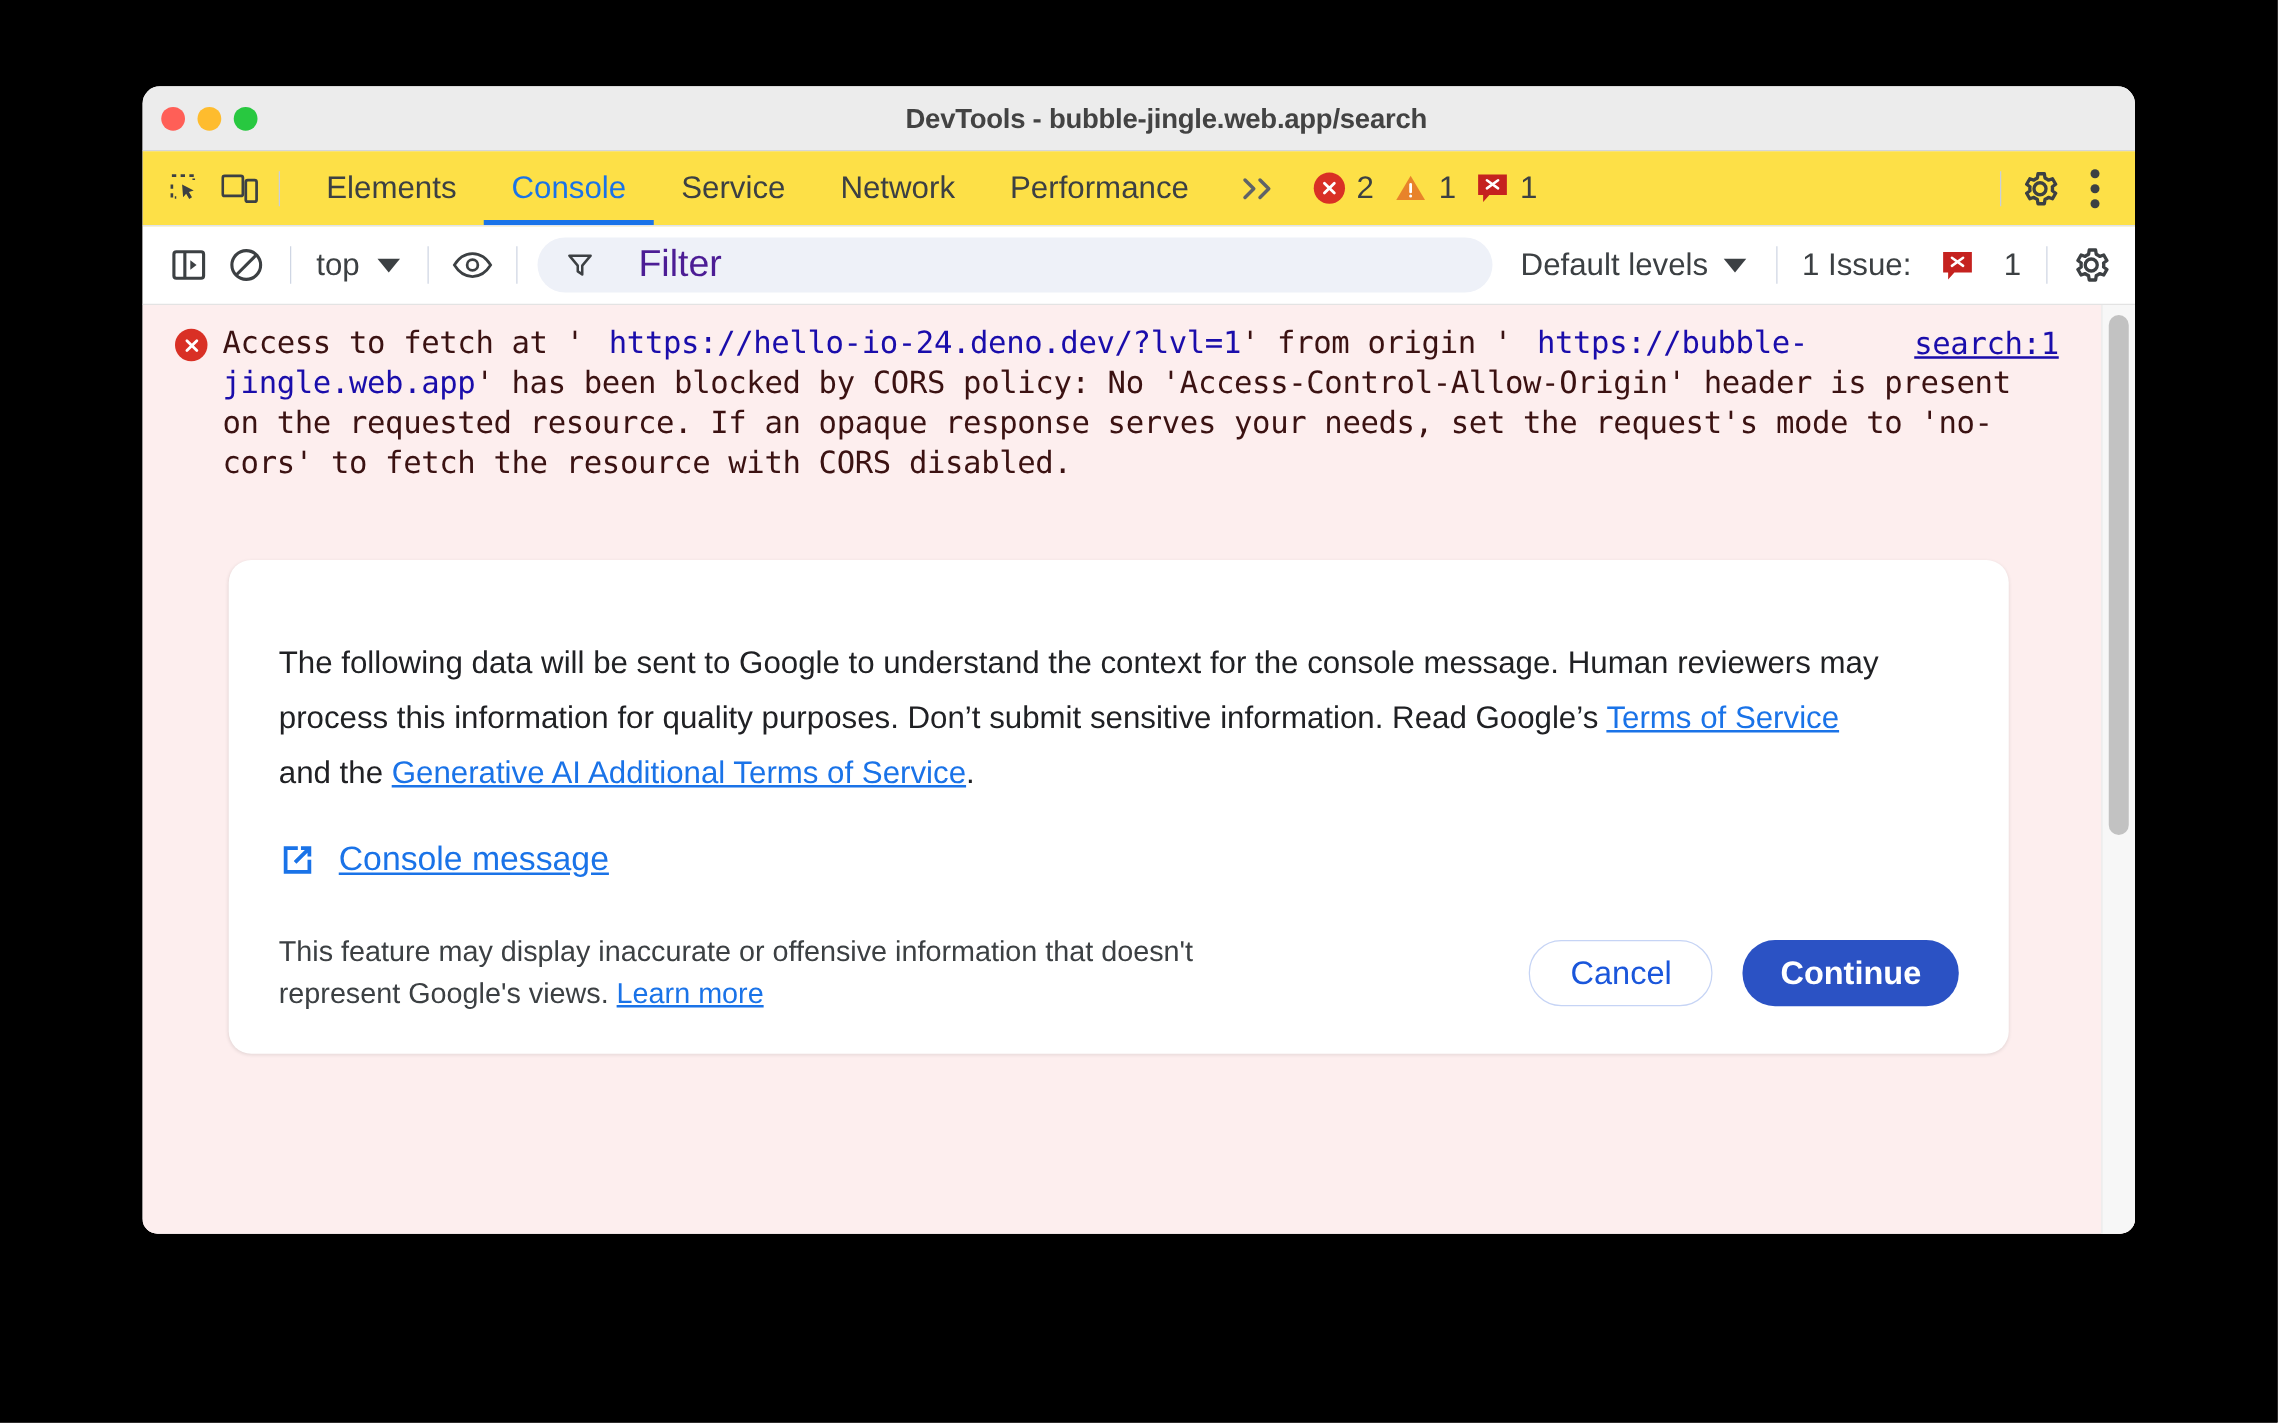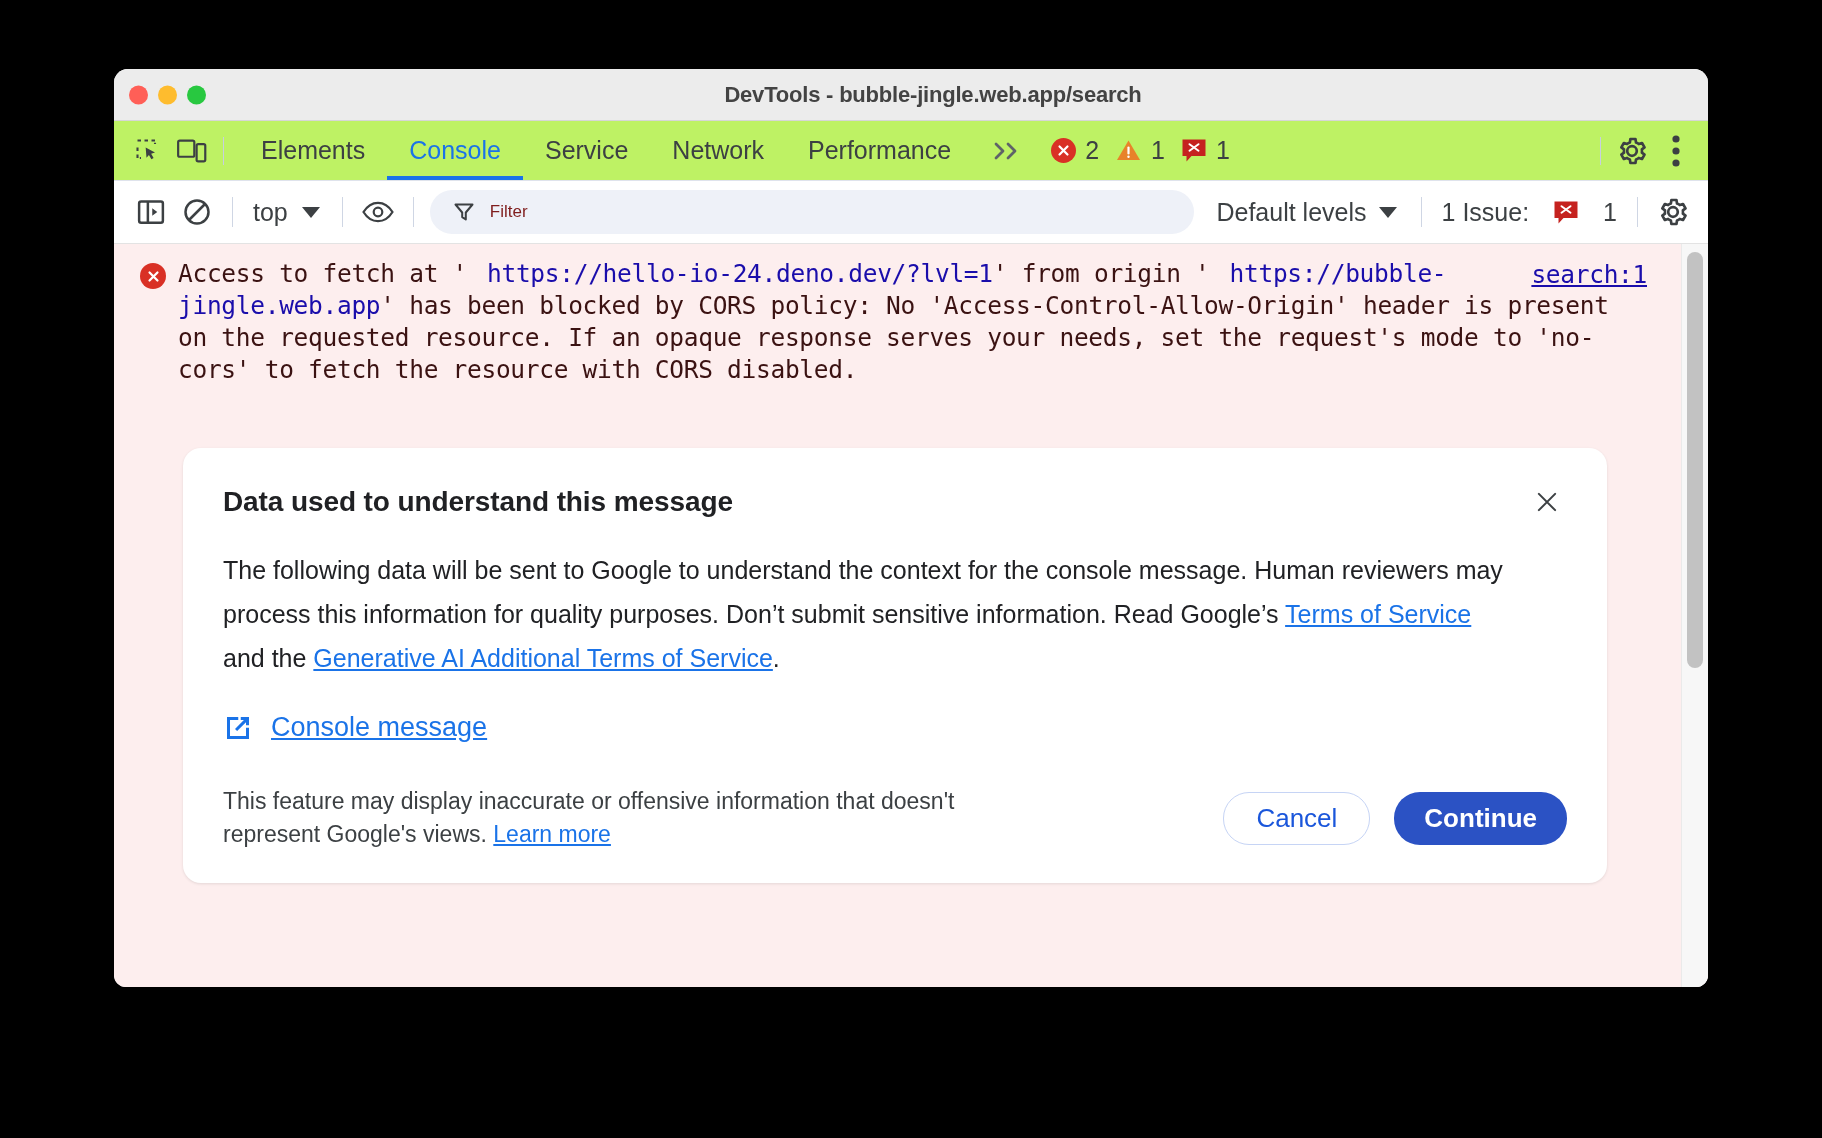--- a/index.html
+++ b/index.html
@@ -67,21 +67,21 @@
     font-size: 22px;
     font-weight: bold;
     color: #434343;
     letter-spacing: -0.2px;
   }
 
   
   .tabbar {
     position: relative;
     height: 59px;
-    background: #bef264;
+    background: #fde047;
     display: flex;
     align-items: center;
     padding: 0 0 0 12px;
     border-bottom: 1px solid #dfe3ec;
   }
   .tb-icon-btn {
     width: 44px;
     height: 44px;
     display: flex;
     align-items: center;
@@ -204,22 +204,23 @@
     background: #eef1f8;
     border-radius: 22px;
     display: flex;
     align-items: center;
     gap: 14px;
     padding: 0 22px;
     margin: 0 10px 0 4px;
     min-width: 100px;
   }
   .filter-placeholder {
-    font-size: 17px;
-    color: #7f1d1d;
+    font-size: 30px;
+    color: #4c1d95;
+    margin-left: 21px;
   }
   .levels {
     display: flex;
     align-items: center;
     gap: 12px;
     font-size: 25px;
     color: #3c4043;
     padding: 0 12px;
     white-space: nowrap;
   }
@@ -562,28 +563,20 @@
           <svg width="15" height="15" viewBox="0 0 14 14">
             <path d="M3.3 3.3l7.4 7.4M10.7 3.3l-7.4 7.4" stroke="#ffffff" stroke-width="2.1" stroke-linecap="round"></path>
           </svg>
         </span>
         <div class="msg-text"><span>Access to fetch at '</span><span class="msg-link">https://hello-io-24.deno.dev/?lvl=1</span><span>' from origin '</span><span class="msg-link">https://bubble-jingle.web.app</span><span>' has been blocked by CORS policy: No 'Access-Control-Allow-Origin' header is present on the requested resource. If an opaque response serves your needs, set the request's mode to 'no-cors' to fetch the resource with CORS disabled.</span></div>
         <a class="source-link">search:1</a>
       </div>
 
       <div class="card">
 
-        <div class="card-head">
-          <div class="card-title">Data used to understand this message</div>
-          <div class="card-close">
-            <svg width="26" height="26" viewBox="0 0 24 24">
-              <path d="M4.5 4.5l15 15M19.5 4.5l-15 15" stroke="#3c4043" stroke-width="1.9" stroke-linecap="round"></path>
-            </svg>
-          </div>
-        </div>
 
         <div class="card-para"><span>The following data will be sent to Google to understand the context for the console message. Human reviewers may process this information for quality purposes. Don’t submit sensitive information. Read Google’s </span><a>Terms of Service</a><span> and the </span><a>Generative AI Additional Terms of Service</a><span>.</span></div>
 
         <div class="console-msg-link">
           <svg class="ext-icon" viewBox="0 0 24 24">
             <path d="M3.2 3.2h9v2.4H5.6v12.8h12.8v-6.6h2.4v9H3.2z" fill="#1a73e8"></path>
             <path d="M14.2 3.2h6.6v6.6h-2.4V7.3l-7.1 7.1-1.7-1.7 7.1-7.1h-2.5z" fill="#1a73e8"></path>
           </svg>
           <span class="lbl">Console message</span>
         </div>

